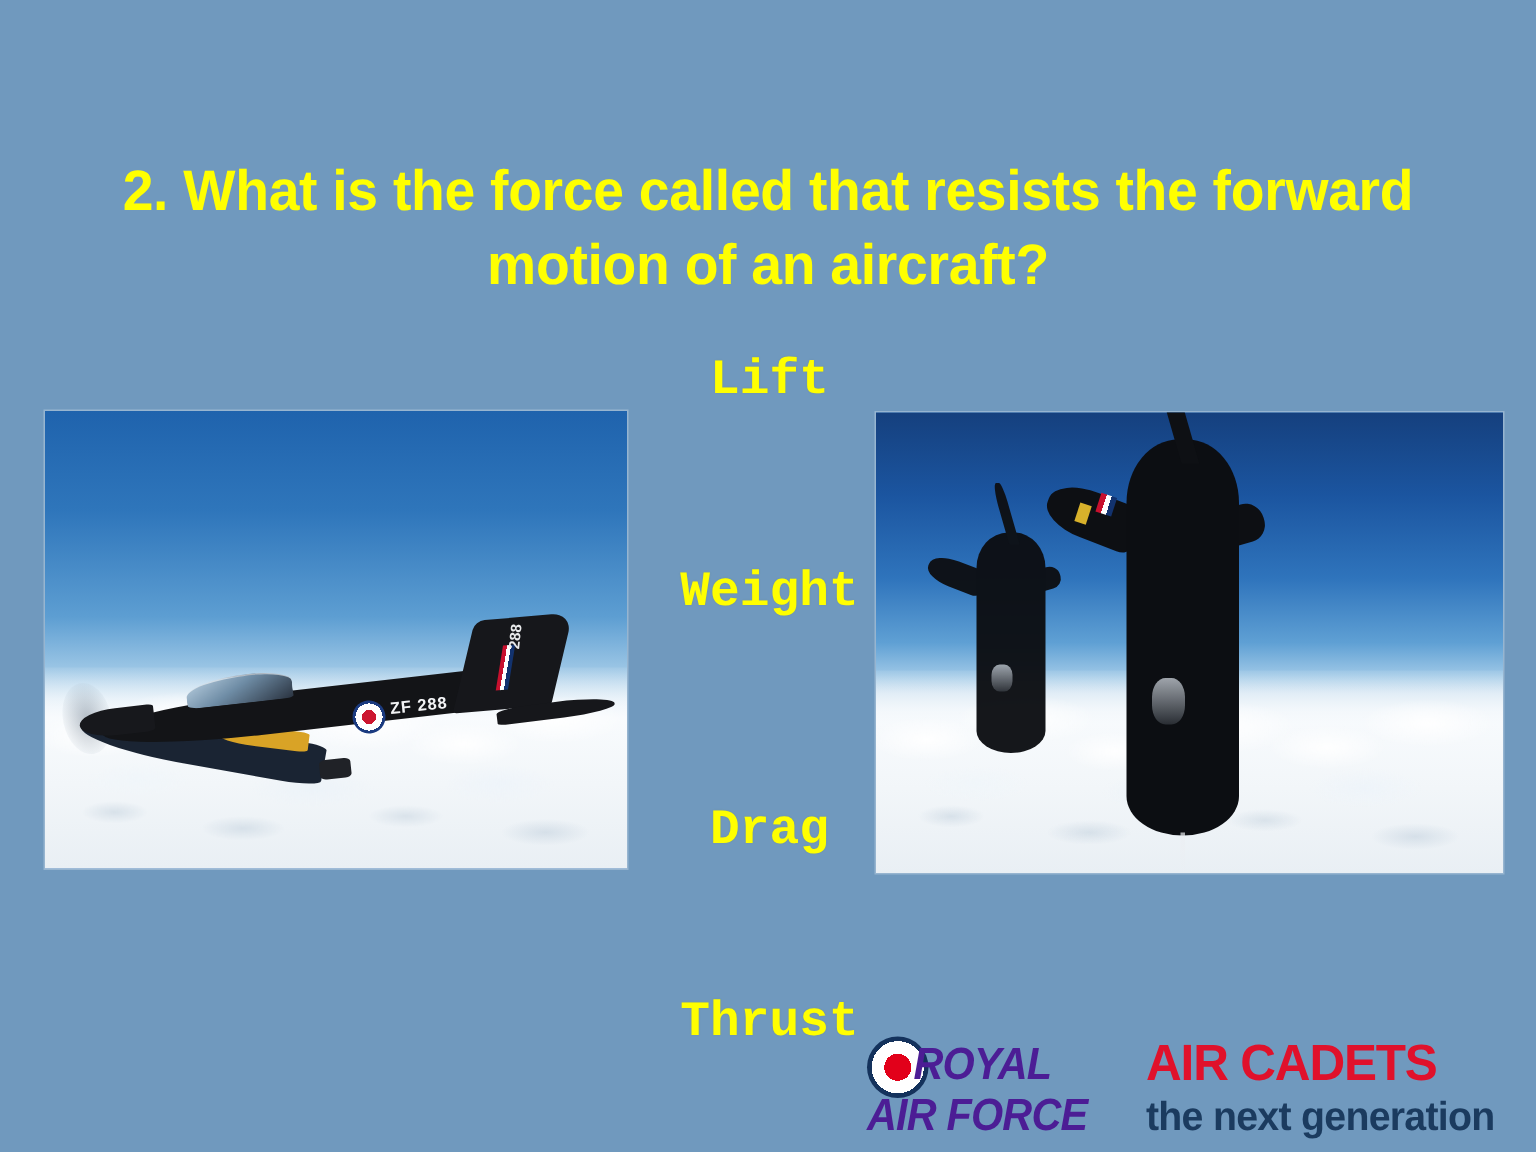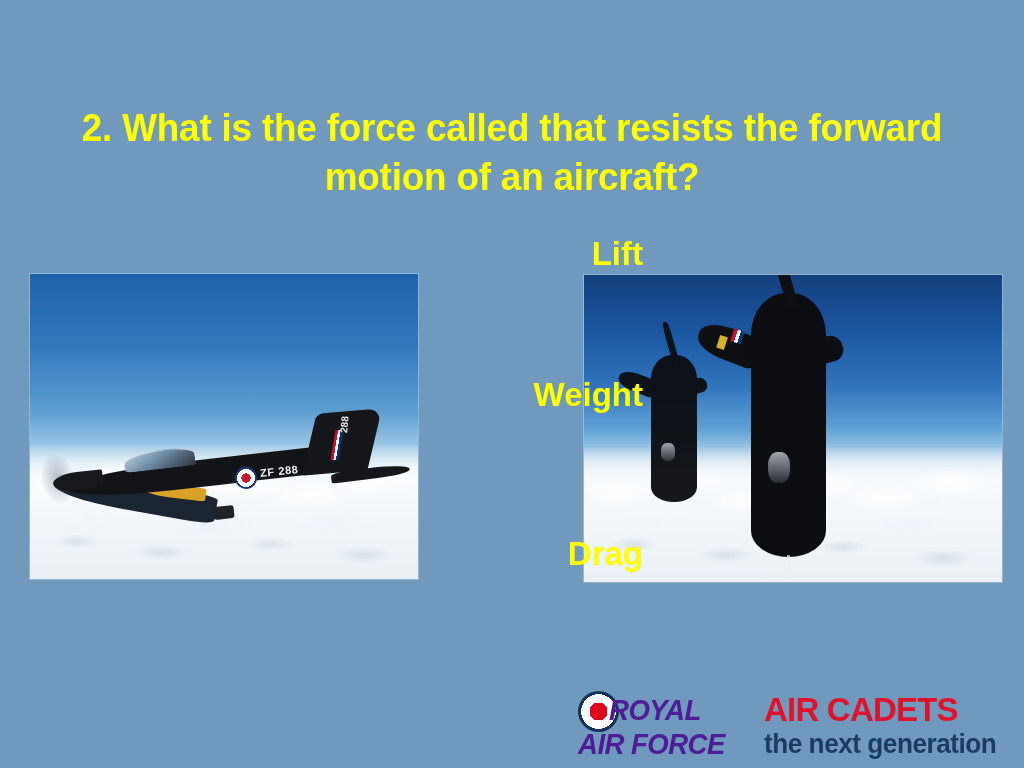--- a/index.html
+++ b/index.html
@@ -37,27 +37,28 @@
     transform: scaleX(0.97);
     transform-origin: 50% 0;
   }
   .title-line { display: block; }
 
   
   .option {
     position: absolute;
     width: 260px;
     left: 383px;
-    text-align: right;
+    text-align: center;
     color: #ffff00;
     font-weight: bold;
     font-size: 33px;
     line-height: 40px;
     z-index: 6;
     text-shadow: 0 0 1px rgba(120,120,0,0.25);
+    font-family: Liberation Mono, monospace;
   }
   .opt-lift   { top: 234px; }
   .opt-weight { top: 375px; }
   .opt-drag   { top: 534px; }
   .opt-thrust { top: 662px; }
 
   
   .photo {
     position: absolute;
     overflow: hidden;
@@ -379,20 +380,21 @@
       <div class="hawk-flash"></div>
       <div class="hawk-yellow"></div>
       <div class="hawk-light"></div>
       <div class="hawk-smoke"></div>
     </div>
   </div>
 
   <div class="option opt-lift">Lift</div>
   <div class="option opt-weight">Weight</div>
   <div class="option opt-drag">Drag</div>
+  <div class="option opt-thrust">Thrust</div>
 
   <div class="logo">
     <div class="logo-raf">
       <div class="roundel"></div>
       <div class="logo-royal">ROYAL</div>
       <div class="logo-airforce">AIR FORCE</div>
     </div>
     <div class="logo-cadets">
       <div class="logo-aircadets">AIR CADETS</div>
       <div class="logo-nextgen">the next generation</div>

